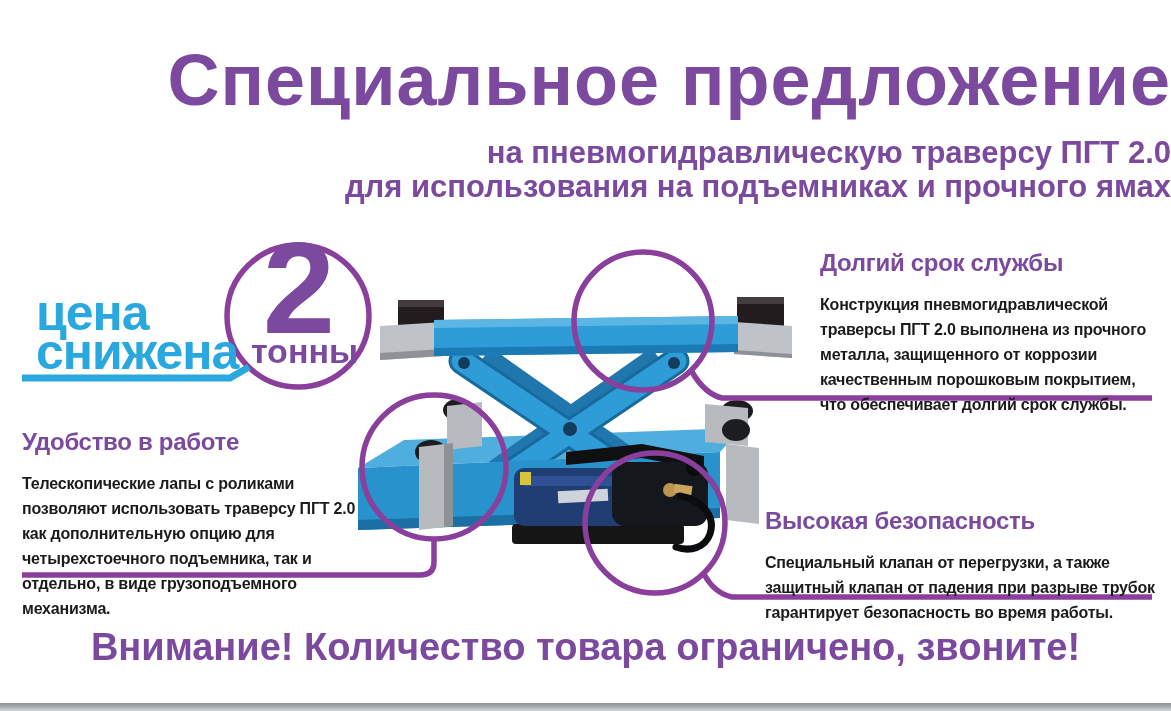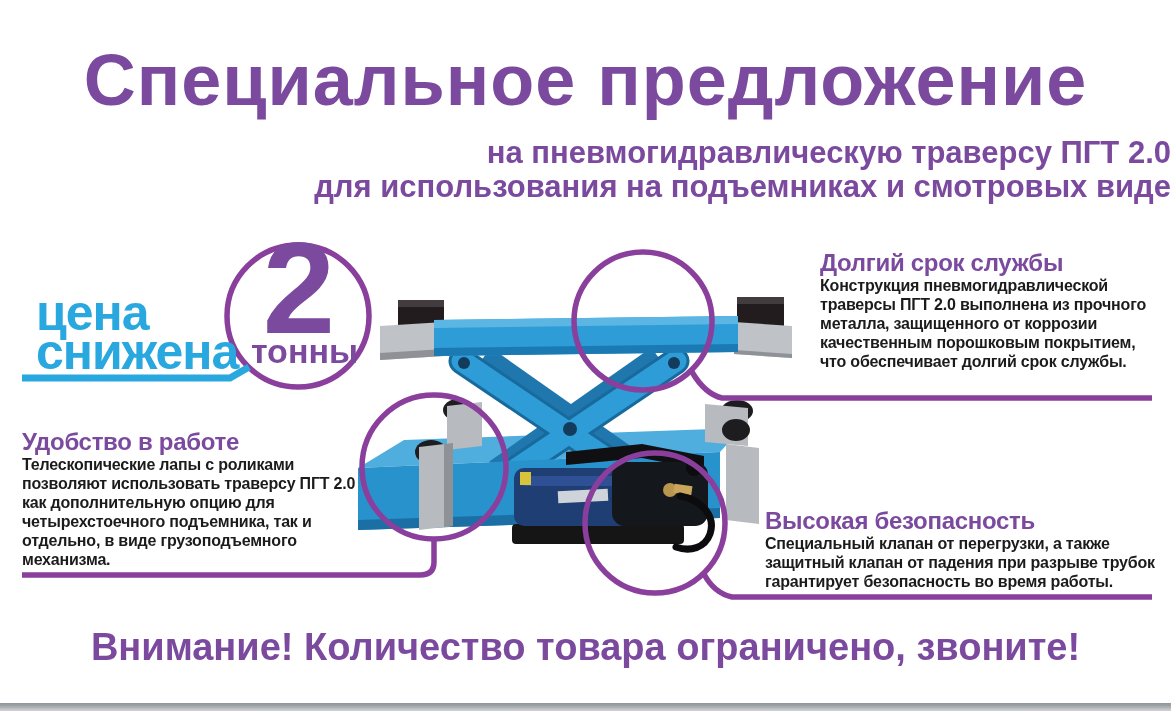--- a/index.html
+++ b/index.html
@@ -2,21 +2,21 @@
 <html><head>
 <meta charset="utf-8">
 <style>
   html,body{margin:0;padding:0;background:#e8e8e8;}
   #canvas{
     position:relative;width:1171px;height:711px;background:#ffffff;
     overflow:hidden;font-family:"Liberation Sans", sans-serif;font-weight:700;
   }
   .abs{position:absolute;}
   #title{
-    left:0;right:0;top:44px;text-align:center;
+    left:0;right:0;top:44px;text-align:right;
     font-size:72px;line-height:1.0;letter-spacing:1px;color:#7B4A9E;
   }
   .subtitle{
     left:0;right:0;text-align:right;color:#7B4A9E;
     font-size:31px;line-height:34px;letter-spacing:0px;
   }
   #subtitle1{top:136px;}
   #subtitle2{top:170px;}
   #price-badge{
     left:36px;top:294px;color:#29A7DF;font-size:50px;line-height:39px;
@@ -25,22 +25,22 @@
   #capacity-number{
     left:240px;top:238px;width:118px;text-align:center;
     color:#7B4A9E;font-size:130px;line-height:100px;
   }
   #capacity-unit{
     left:240px;top:334px;width:118px;text-align:right;
     color:#7B4A9E;font-size:34px;line-height:34px;
   }
   .feature-title{color:#7B4A9E;font-size:24px;line-height:26px;letter-spacing:-0.3px;}
   .feature-body{
-    color:#1b1b1b;font-size:16px;line-height:19px;letter-spacing:-0.2px;
-    white-space:pre-line;margin-top:0;
+    color:#1b1b1b;font-size:16px;line-height:25px;letter-spacing:-0.2px;
+    white-space:pre-line;margin-top:16px;
   }
   #feature-durability{left:820px;top:250px;width:345px;}
   #feature-convenience{left:22px;top:429px;width:380px;}
   #feature-safety{left:765px;top:508px;width:400px;}
   #footer-warning{
     left:0;right:0;top:626px;text-align:center;color:#7B4A9E;font-size:38px;line-height:42px;
   }
   #bottom-border{
     left:0;right:0;bottom:0;height:8px;
     background:linear-gradient(to bottom,#8f969b 0%,#9aa0a4 30%,#d2d5d7 100%);
@@ -115,21 +115,21 @@
       <path d="M 692 372 Q 705 394 722 398 L 1152 398"></path>
       <path d="M 704 574 Q 714 593 732 597 L 1152 597"></path>
       <path d="M 434 538 L 434 562 Q 434 575 420 575 L 22 575"></path>
       <path d="M 22 378 L 230 378 L 249 367" stroke="#29A7DF" stroke-width="7"></path>
     </g>
   </svg>
 
   <div id="title" class="abs">Специальное предложение</div>
 
   <div id="subtitle1" class="abs subtitle">на пневмогидравлическую траверсу ПГТ 2.0</div>
-  <div id="subtitle2" class="abs subtitle">для использования на подъемниках и смотровых виде</div>
+  <div id="subtitle2" class="abs subtitle">для использования на подъемниках и прочного ямах</div>
 
   <div id="price-badge" class="abs">цена
 снижена</div>
 
   <div id="capacity-number" class="abs">2</div>
   <div id="capacity-unit" class="abs">тонны</div>
 
   <div id="feature-durability" class="abs">
     <div class="feature-title">Долгий срок службы</div>
     <div class="feature-body">Конструкция пневмогидравлической

